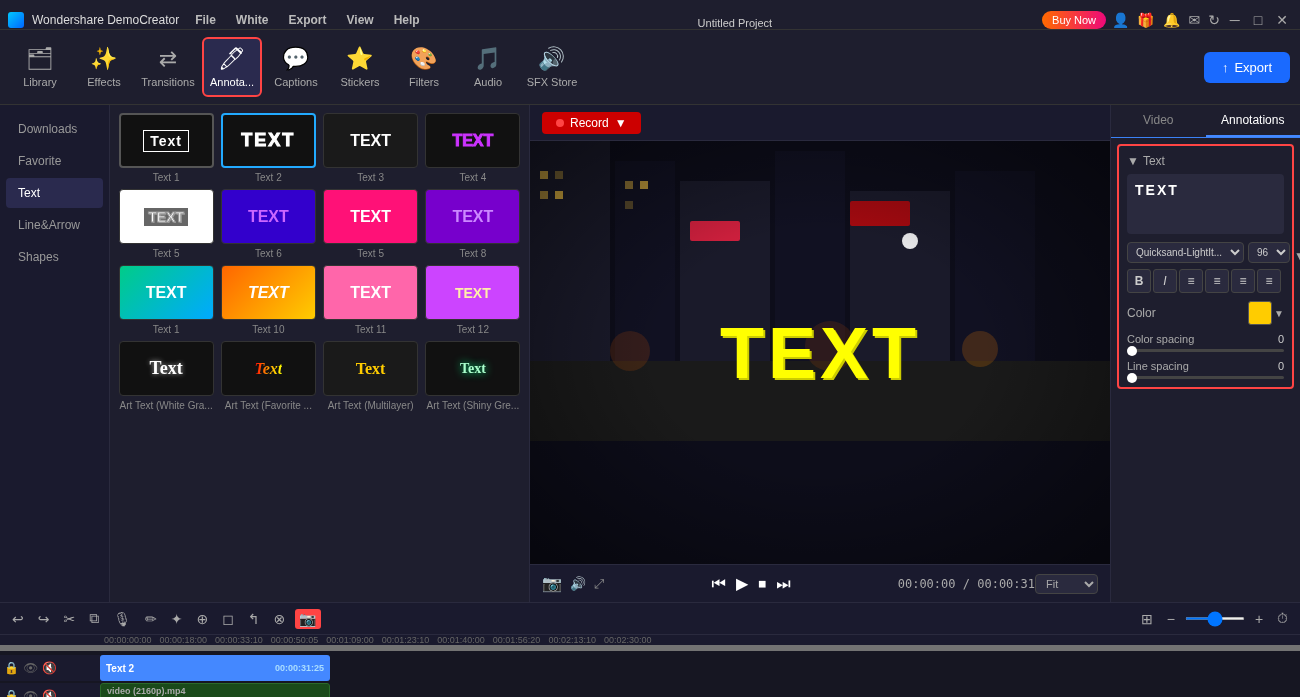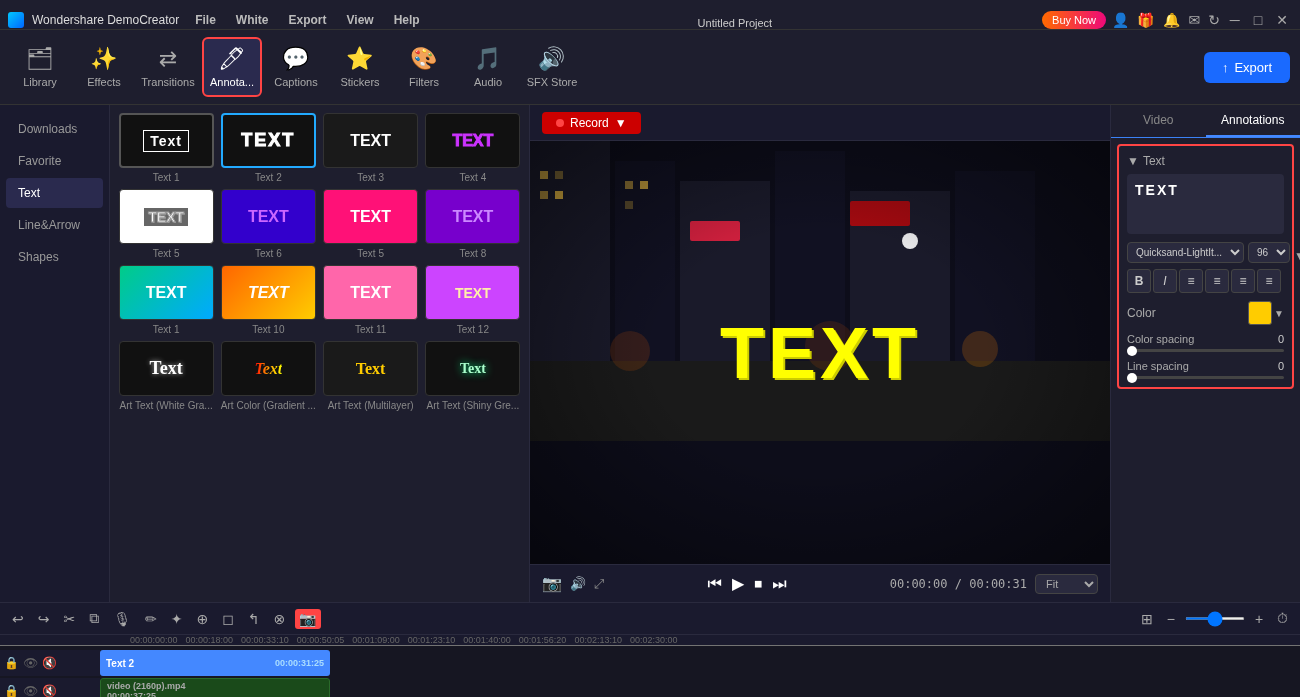--- a/index.html
+++ b/index.html
@@ -142,21 +142,21 @@
       font-family: 'Arial Black', sans-serif; letter-spacing: 4px;
       text-shadow: 2px 2px 0 #cccc00;
     }
     .preview-bottom-bar {
       height: 38px; background: #1a1a2e; display: flex; align-items: center; justify-content: space-between;
       padding: 0 12px; border-top: 1px solid #2a2a3e;
     }
     .time-display { color: #aaa; font-size: 12px; font-family: monospace; }
     .playback-controls { display: flex; align-items: center; gap: 10px; }
     .play-btn { color: #fff; font-size: 16px; cursor: pointer; }
-    .preview-bottom-right { display: flex; align-items: center; gap: 8px; }
+    .preview-bottom-right { display: flex; align-items: center; gap: 0; }
     .fit-select { background: #2a2a3e; color: #aaa; border: 1px solid #444; border-radius: 4px; padding: 2px 6px; font-size: 11px; }
 
     
     .right-panel {
       width: 190px; background: #1e1e2e; border-left: 1px solid #2a2a3e;
       display: flex; flex-direction: column; overflow-y: auto;
     }
     .right-tabs {
       display: flex; border-bottom: 1px solid #3b82f6;
     }
@@ -219,21 +219,21 @@
     }
     .timeline-toolbar {
       height: 32px; background: #1a1a2e; display: flex; align-items: center; padding: 0 8px; gap: 6px;
       border-bottom: 1px solid #2a2a3e;
     }
     .tl-btn { color: #aaa; font-size: 14px; cursor: pointer; padding: 2px 4px; }
     .tl-btn.active { background: #ff4444; color: #fff; border-radius: 3px; }
     .timeline-tracks { flex: 1; display: flex; flex-direction: column; overflow-x: auto; position: relative; }
     .timeline-ruler {
       height: 18px; background: #1a1a2e; position: relative;
-      border-bottom: 1px solid #737373; display: flex; align-items: center; padding-left: 26px;
+      border-bottom: 6px solid #737373; display: flex; align-items: center;
     }
     .ruler-marks { flex: 1; display: flex; gap: 0; }
     .ruler-mark { font-size: 9px; color: #666; padding: 0 4px; white-space: nowrap; }
     .track-area { display: flex; flex-direction: column; gap: 2px; padding: 4px 0; }
     .track-row { display: flex; align-items: center; height: 26px; }
     .track-controls {
       width: 100px; display: flex; align-items: center; gap: 4px; padding: 0 4px;
       background: #1a1a2e; height: 100%;
     }
     .track-ctrl-btn { color: #666; font-size: 12px; cursor: pointer; }
@@ -427,21 +427,21 @@
       <div class="text-item">
         <div class="text-preview preview-art1">
           <span style="font-family: cursive; color: #fff; font-size: 18px;">Text</span>
         </div>
         <span class="text-label">Art Text (White Gra...</span>
       </div>
       <div class="text-item">
         <div class="text-preview preview-art2">
           <span>Text</span>
         </div>
-        <span class="text-label">Art Color (Gradient ...</span>
+        <span class="text-label">Art Text (Favorite ...</span>
       </div>
       <div class="text-item">
         <div class="text-preview preview-art3">
           <span style="font-family: cursive; color: #ffcc00; font-size: 16px;">Text</span>
         </div>
         <span class="text-label">Art Text (Multilayer)</span>
       </div>
       <div class="text-item">
         <div class="text-preview preview-art4">
           <span>Text</span>

